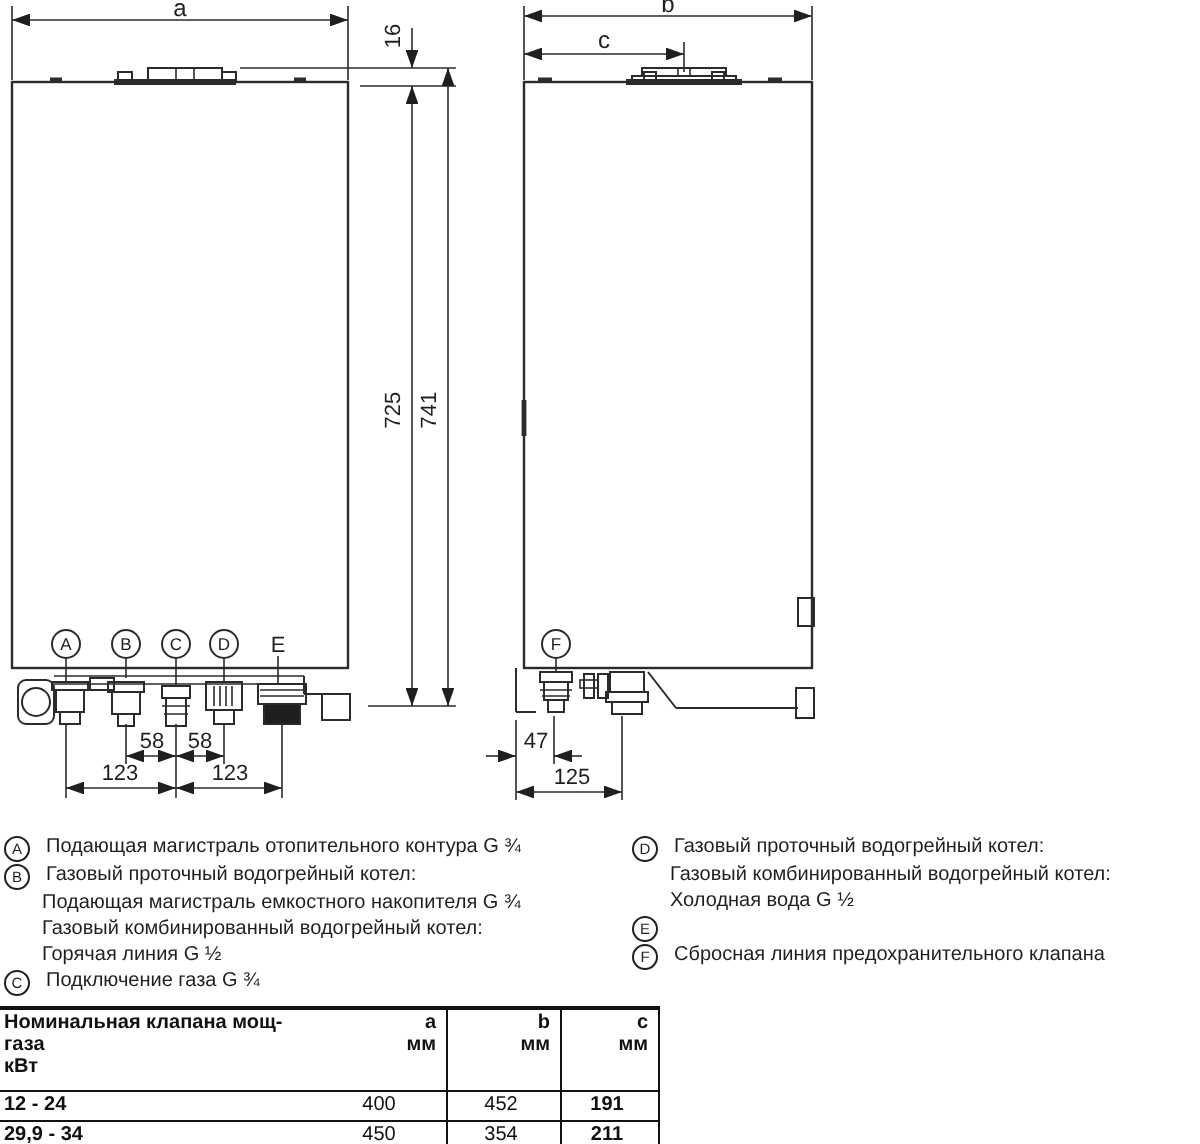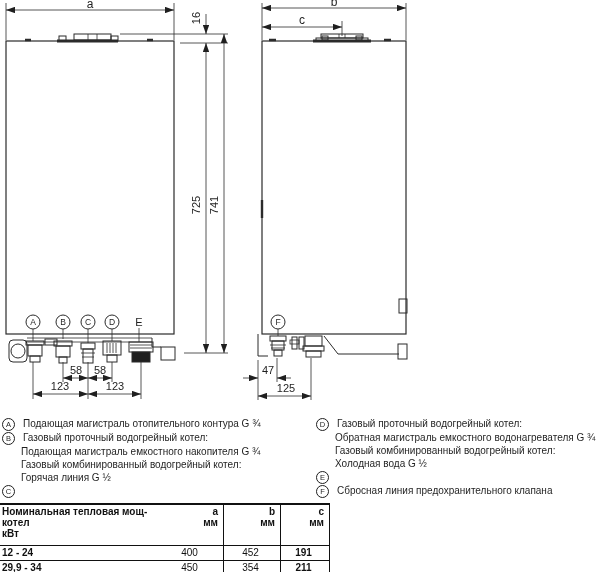--- a/index.html
+++ b/index.html
@@ -206,31 +206,28 @@
     <div class="legend-row">
       <span class="badge empty"></span>
       <span class="legend-text">Газовый комбинированный водогрейный котел:</span>
     </div>
     <div class="legend-row">
       <span class="badge empty"></span>
       <span class="legend-text">Горячая линия G ½</span>
     </div>
     <div class="legend-row">
       <span class="badge">C</span>
+      <span class="legend-text">Подключение газа G ¾</span>
     </div>
   </div>
 
   <div class="legend legend-right">
     <div class="legend-row">
       <span class="badge">D</span>
       <span class="legend-text">Газовый проточный водогрейный котел:</span>
-    </div>
-    <div class="legend-row">
-      <span class="badge empty"></span>
-      <span class="legend-text">Обратная магистраль емкостного водонагревателя G ¾</span>
     </div>
     <div class="legend-row">
       <span class="badge empty"></span>
       <span class="legend-text">Газовый комбинированный водогрейный котел:</span>
     </div>
     <div class="legend-row">
       <span class="badge empty"></span>
       <span class="legend-text">Холодная вода G ½</span>
     </div>
     <div class="legend-row">
@@ -239,22 +236,22 @@
     <div class="legend-row">
       <span class="badge">F</span>
       <span class="legend-text">Сбросная линия предохранительного клапана</span>
     </div>
   </div>
 
   <table class="spec">
     <thead>
       <tr>
         <th class="c0">
-          <div>Номинальная тепловая мощ-</div>
-          <div>котел</div>
+          <div>Номинальная клапана мощ-</div>
+          <div>газа</div>
           <div>кВт</div>
         </th>
         <th class="ca num">
           <div>a</div>
           <div>мм</div>
         </th>
         <th class="cb num">
           <div>b</div>
           <div>мм</div>
         </th>

